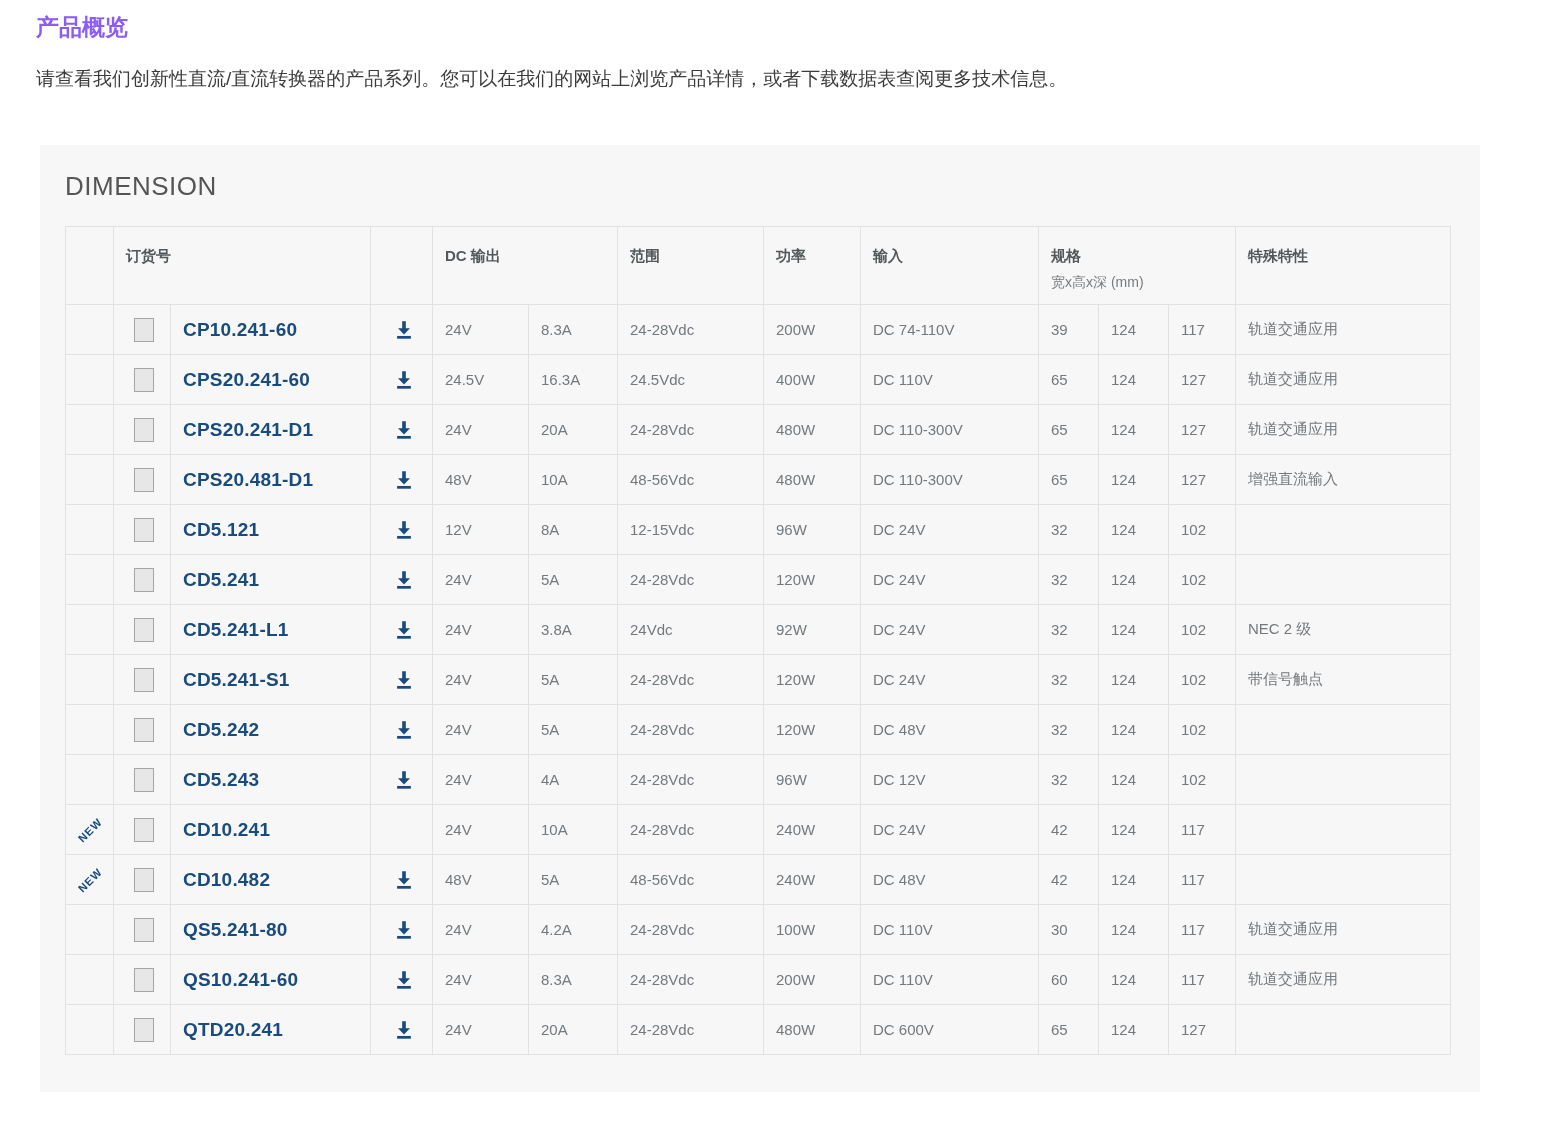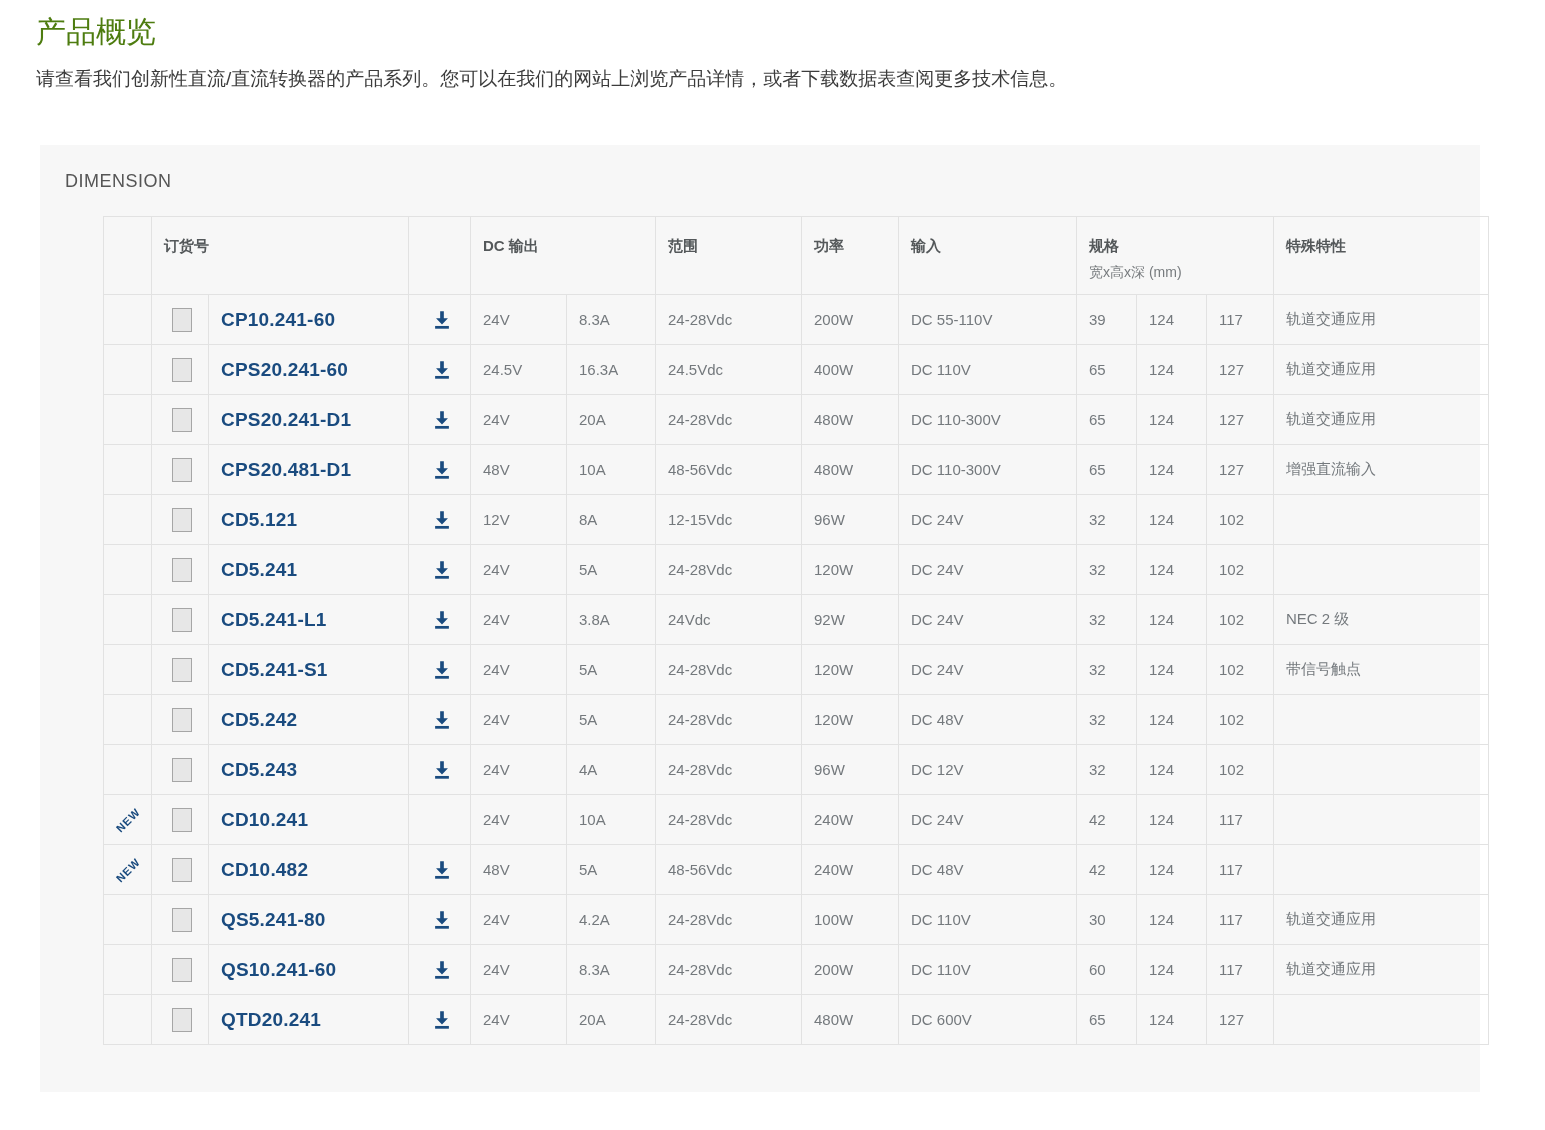--- a/index.html
+++ b/index.html
@@ -6,40 +6,39 @@
   html, body { background: #ffffff; }
   body {
     width: 1545px; height: 1130px;
     font-family: "Liberation Sans", sans-serif;
     color: #3f3f3f;
     position: relative;
     overflow: hidden;
   }
   .page-title {
     position: absolute; left: 36px; top: 12px;
-    font-size: 30px; font-weight: 400; color: #4d7c0f;
+    font-size: 23px; font-weight: 700; color: #8b5cf6;
   }
   .page-intro {
     position: absolute; left: 36px; top: 66px;
     font-size: 19px; color: #3c3c3c; width: 1200px;
   }
   .panel {
     position: absolute; left: 40px; top: 145px;
     width: 1440px; height: 947px;
     background: #f7f7f7;
     padding: 26px 25px 0 25px;
   }
   .panel-heading {
-    font-size: 18px; color: #555; font-weight: 400;
+    font-size: 26px; color: #555; font-weight: 400;
     letter-spacing: 0.5px; margin-bottom: 24px;
   }
   table.products {
     border-collapse: collapse; table-layout: fixed;
     width: 1385px;
-    margin-left: 38px;
   }
   table.products th, table.products td {
     border: 1px solid #e2e2e2;
     font-weight: normal;
   }
   table.products th {
     vertical-align: top; text-align: left;
     padding: 20px 10px 0 12px;
     height: 78px;
     font-size: 15px; font-weight: bold; color: #54585a;
@@ -134,21 +133,21 @@
         <svg viewBox="0 0 24 24">
           <path d="M10 2.5 h4 v7.5 h4.5 L12 17 5.5 10 H10 Z" fill="#1a4b7f"></path>
           <rect x="4.5" y="18.5" width="15" height="3" fill="#1a4b7f"></rect>
         </svg>
       </span>
     </td>
     <td>24V</td>
     <td>8.3A</td>
     <td>24-28Vdc</td>
     <td>200W</td>
-    <td>DC 55-110V</td>
+    <td>DC 74-110V</td>
     <td>39</td>
     <td>124</td>
     <td>117</td>
     <td>轨道交通应用</td>
   </tr>
         <tr>
     <td class="cell-newbadge">
       <span class="new-badge"></span>
     </td>
     <td class="cell-checkbox">

